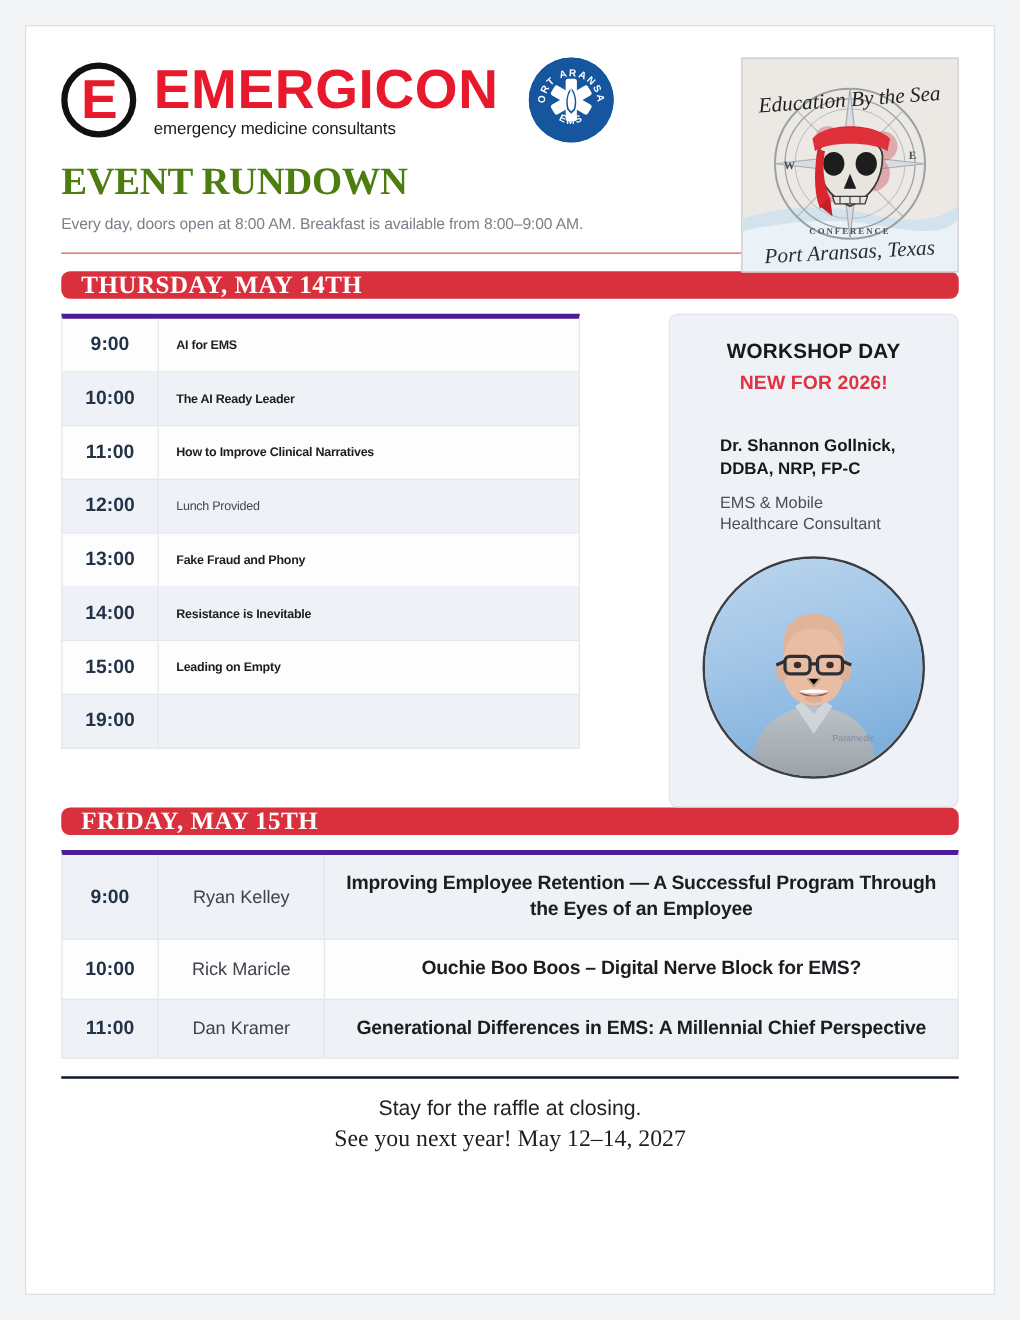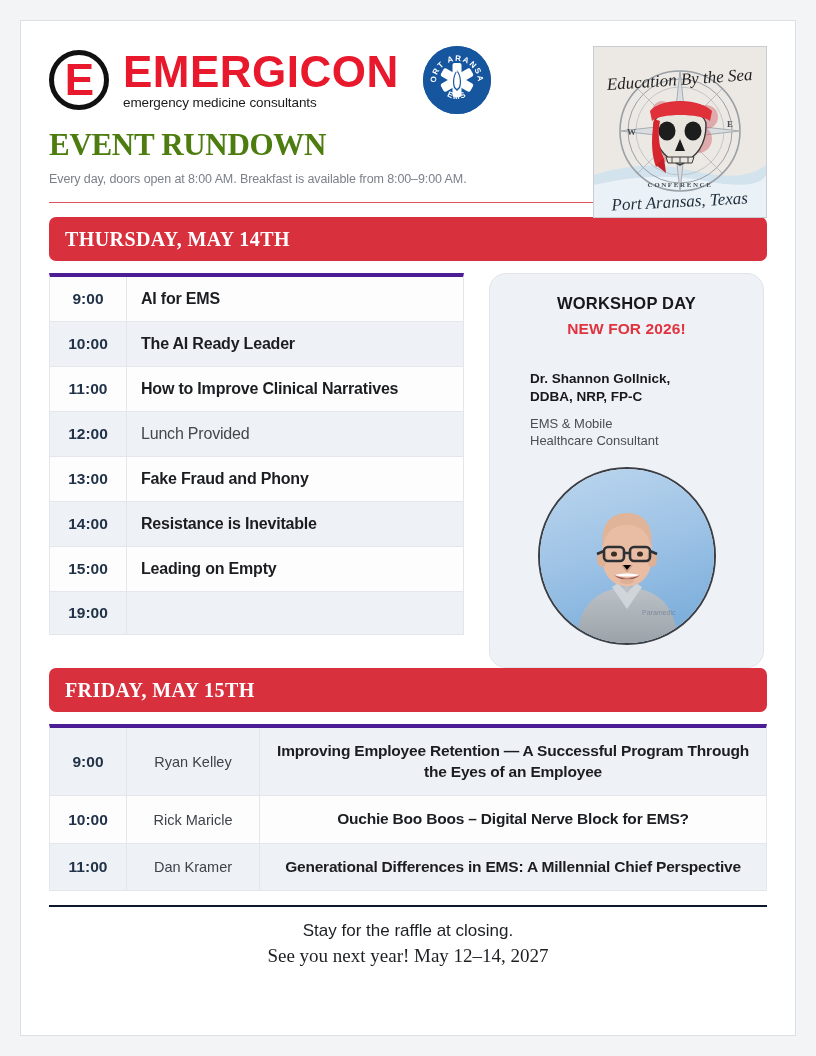--- a/index.html
+++ b/index.html
@@ -109,44 +109,45 @@
     border: 1px solid #c9ccd2;
     background: #ece9e4;
     overflow: hidden;
   }
   .badge svg { display: block; }
 
   
   .day-banner {
     background: #d9303e;
     border-radius: 7px;
-    height: 44px;
+    height: 22px;
     display: flex;
     align-items: center;
     padding: 0 16px;
     margin-top: 14px;
   }
   .day-banner span {
     font-family: "Liberation Serif", serif;
     font-weight: bold;
     font-size: 20px;
     color: #ffffff;
     letter-spacing: 0.4px;
   }
 
   
   .thu-wrap { display: flex; gap: 25px; margin-top: 12px; align-items: flex-start; }
   .thu-table { width: 415px; flex: none; }
   .workshop-card {
-    width: 275px; flex: none;
+    width: 232px; flex: none;
     background: #eef1f5;
     border: 1px solid #e0e4ea;
-    border-radius: 17px;
+    border-radius: 7px;
     padding: 20px 18px 22px 18px;
     text-align: center;
+    margin-left: 46px;
   }
 
   
   .srow {
     display: flex;
     align-items: stretch;
     border: 1px solid #e3e7ec;
     border-top: none;
     background: #fdfdfe;
   }
@@ -162,21 +163,21 @@
     color: #223349;
     padding: 12px 4px;
   }
   .c-title {
     flex: 1;
     display: flex; flex-direction: column; justify-content: center;
     padding: 13px 14px;
   }
   .c-title .main {
     font-weight: bold;
-    font-size: 16px;
+    font-size: 10px;
     color: #1b1d21;
     letter-spacing: -0.2px;
   }
   .c-title .main.plain { font-weight: normal; color: #44474d; }
   .c-title .main.accent { font-weight: normal; color: #e0333f; }
   .c-title .note {
     font-size: 12.5px;
     color: #84888f;
     margin-top: 2px;
   }

